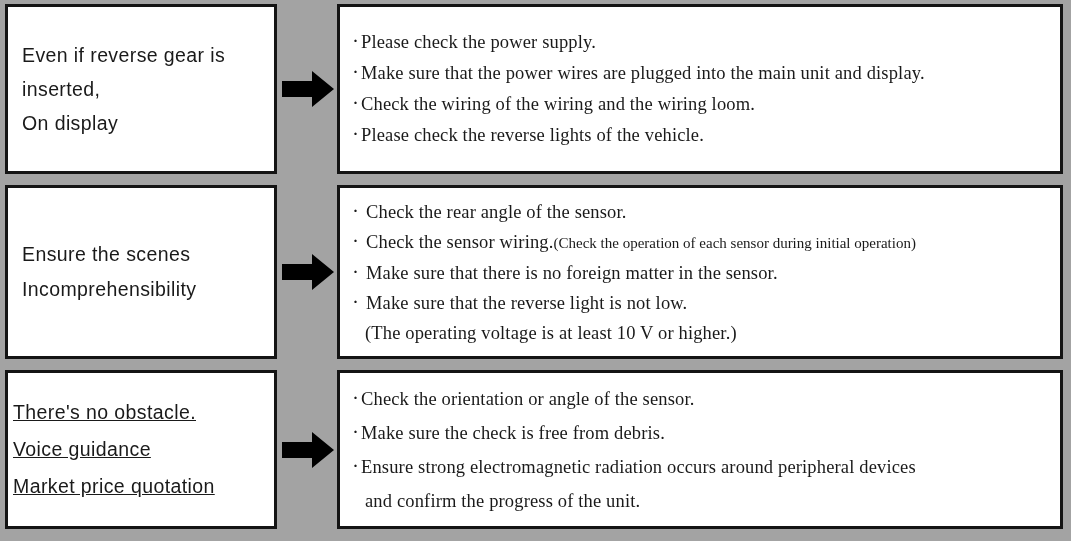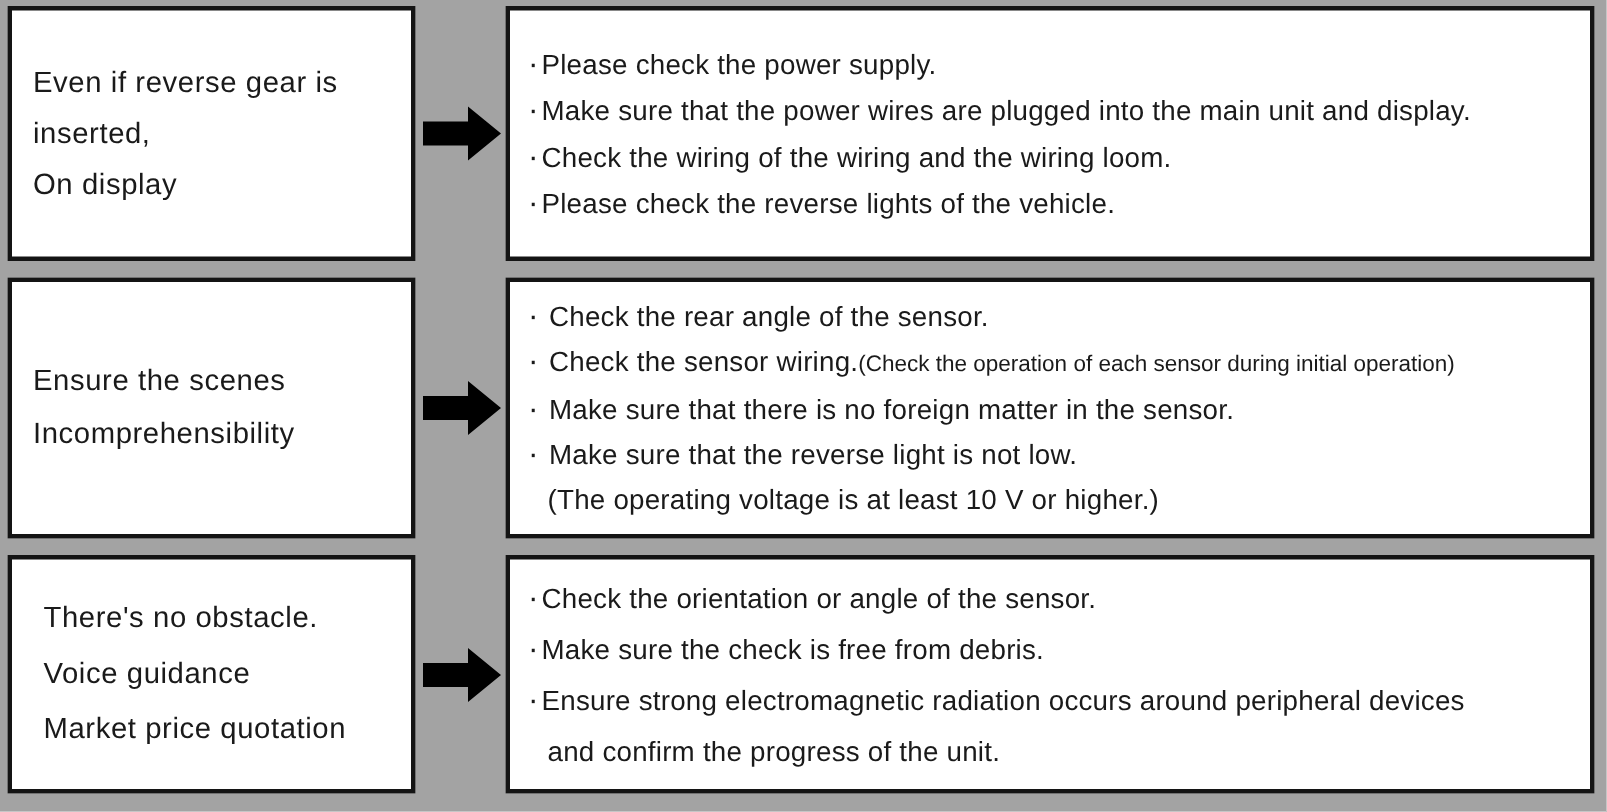--- a/index.html
+++ b/index.html
@@ -50,27 +50,28 @@
   
   .left-lines {
     padding: 0 0 0 14px;
   }
   .left-lines .tline {
     font-size: 19.5px;
     line-height: 34px;
     letter-spacing: 0.4px;
     white-space: nowrap;
   }
-  .row-3 .left-lines { padding-left: 21px; }
+  .row-3 .left-lines { padding-left: 5px; text-decoration: underline; }
   .row-3 .left-lines .tline { line-height: 37px; }
   .row-2 .left-lines .tline { line-height: 35px; }
 
   
   .bullets {
     padding: 0 0 0 12px;
+    font-family: Liberation Serif, serif;
   }
   .bullets .bline {
     font-size: 18.5px;
     line-height: 31px;
     letter-spacing: 0.15px;
     white-space: nowrap;
     display: block;
   }
   .row-2 .bullets .bline { line-height: 30px; }
   .row-3 .bullets .bline { line-height: 34px; }

